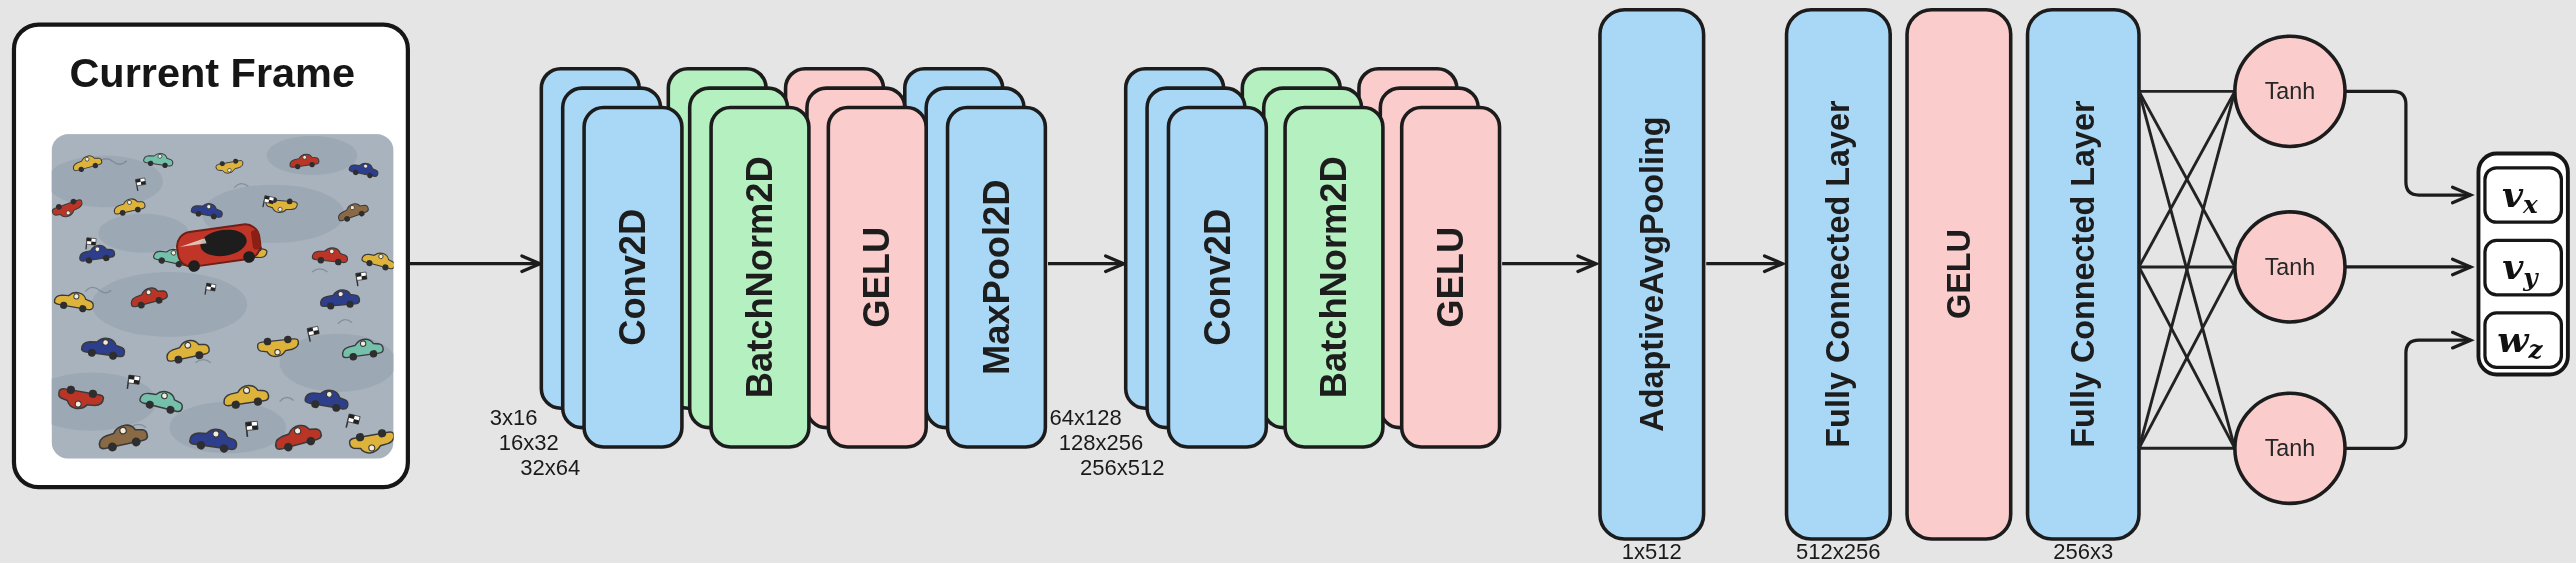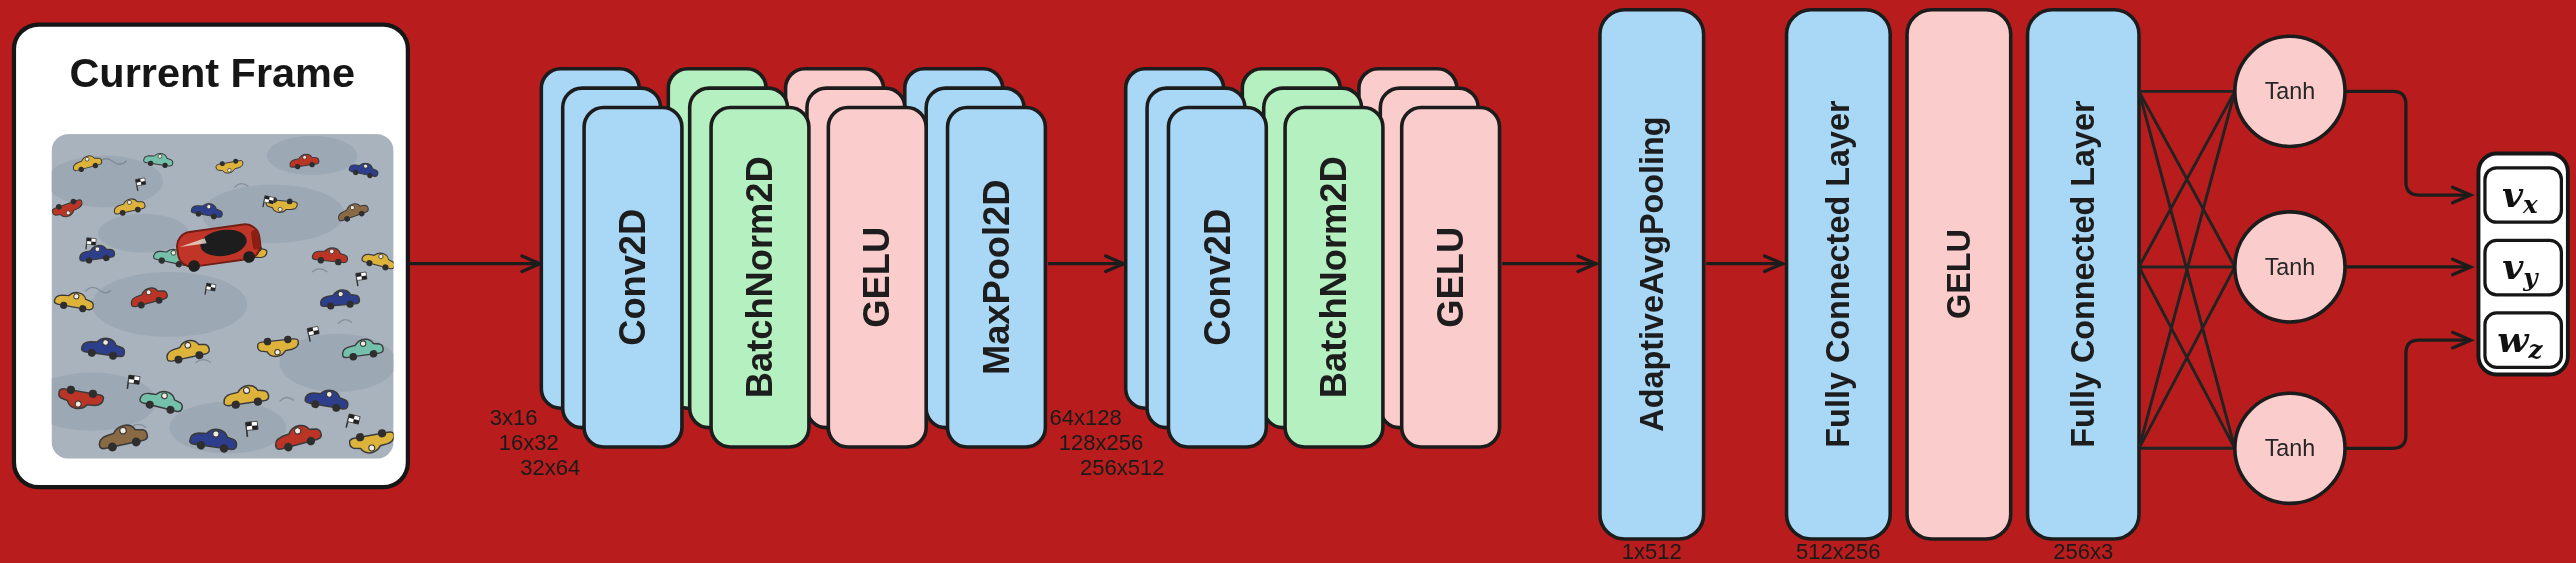--- a/index.html
+++ b/index.html
@@ -1,16 +1,16 @@
 <!DOCTYPE html>
 <html style="font-size:10.4px"><head>
 <meta charset="utf-8">
 <style>
   html,body{margin:0;padding:0;background:#ffffff;}
-  .canvas{width:2576px;height:563px;position:relative;background:#b91c1c;
+  .canvas{width:2576px;height:563px;position:relative;background:#e5e5e5;
           font-family:"Liberation Sans",sans-serif;overflow:hidden;}
   svg{display:block;}
   .sheet{stroke:#1c1c1c;stroke-width:5.5;}
   .tallblock{stroke:#1c1c1c;stroke-width:5.5;}
   .blue{fill:#a9d8f7;}
   .green{fill:#b4f0c0;}
   .pink{fill:#fbcccc;}
   .whitebox{fill:#ffffff;stroke:#161616;}
   .arrow{stroke:#1c1c1c;stroke-width:5;fill:none;}
   .conn{stroke:#222222;stroke-width:4.5;}

